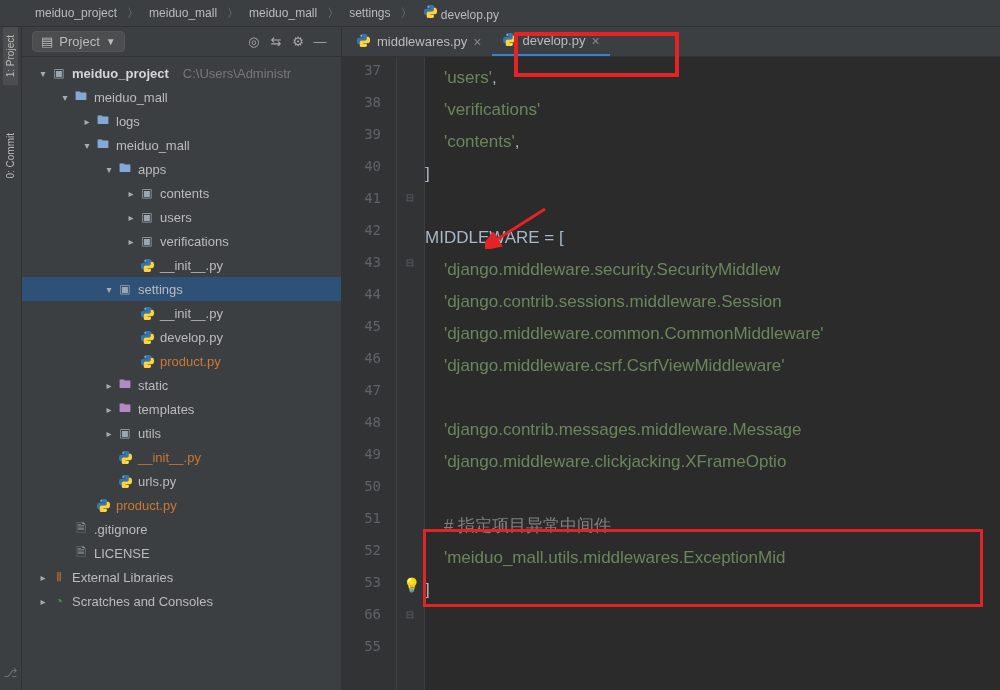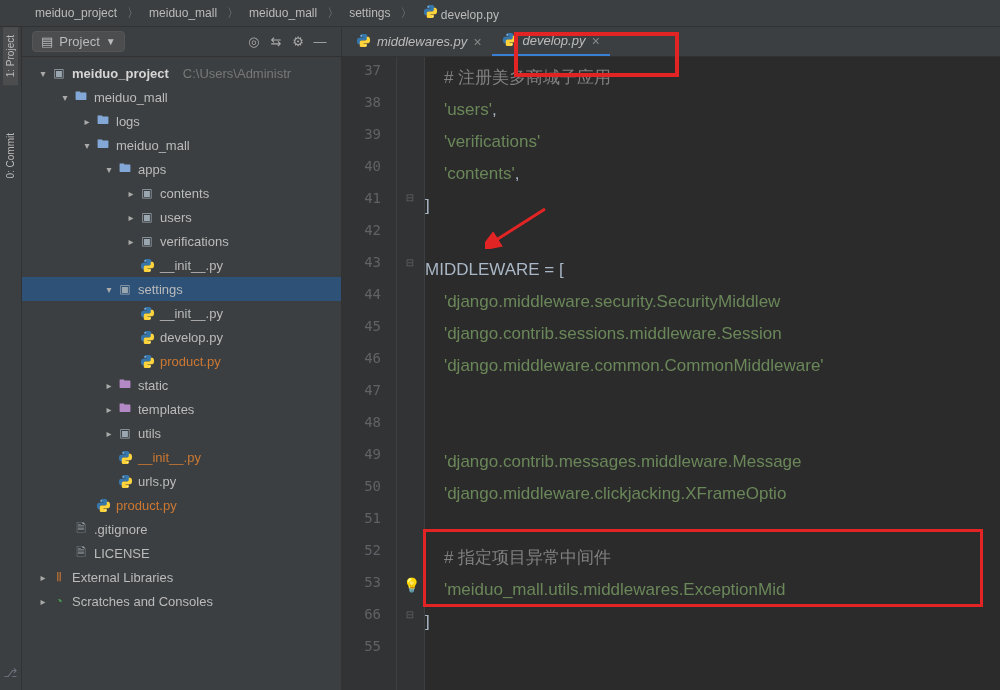--- a/index.html
+++ b/index.html
@@ -22,21 +22,21 @@
 .node .arrow { width: 14px; height: 14px; display: inline-flex; align-items: center; justify-content: center; color: #aaa; font-size: 10px; }
 .node .indent { display: inline-block; }
 .node .icon { width: 18px; display: inline-flex; align-items: center; justify-content: center; margin-right: 4px; font-size: 12px; }
 .node.selected { background: #2d5177; color: #fff; }
 .node .label { color: #bbbbbb; }
 .node.bold .label { font-weight: 700; color: #d5d5d5; }
 .node.orange .label { color: #cc7832; }
 .node .muted { color: #787878; margin-left: 14px; }
 .editor-area { flex: 1; display: flex; flex-direction: column; background: #2b2b2b; }
 .tabs { height: 30px; display: flex; align-items: center; background: #3c3f41; border-bottom: 1px solid #323232; padding-left: 4px;}
-.tab-item { display: flex; align-items: center; gap: 6px; height: 28px; padding: 0 10px; color: #bbbbbb; font-size: 13px; cursor: pointer; font-style: italic; }
+.tab-item { display: flex; align-items: center; gap: 6px; height: 28px; padding: 0 10px; color: #bbbbbb; font-size: 13px; cursor: pointer; }
 .tab-item .close { color: #888; font-size: 14px; }
 .tab-item.active { border-bottom: 2px solid #3a7fd6; }
 .tab-highlight { position: absolute; border: 4px solid #e32424; }
 .red-arrow { position: absolute; color: #e32424; }
 .editor { flex: 1; display: flex; position: relative; overflow: hidden;}
 .gutter { width: 55px; background: #313335; border-right: 1px solid #3c3f41; padding-top: 5px; }
 .gutter-mark { width: 28px; background: #313335; border-right: 1px solid #3c3f41; position: relative;}
 .gutter .ln { height: 32px; color: #606366; text-align: right; padding-right: 15px; font-size: 14px; font-family: Consolas, monospace; }
 .code { flex: 1; padding-top: 5px; font-family: Consolas, "Courier New", monospace; font-size: 17px; line-height: 32px; position: relative;}
 .code-line { height: 32px; white-space: pre; }
@@ -371,31 +371,30 @@
       <div class="code" id="code">
         <div class="red-box" style="left:-2px; top:472px; width:560px; height:78px;"></div>
         <svg class="red-arrow" style="position:absolute; left:60px; top:147px;" width="70" height="45" viewBox="0 0 70 45">
           <defs>
               <marker id="ah" markerWidth="8" markerHeight="6" refX="2" refY="3" orient="auto">
                 <polygon points="0 0, 8 3, 0 6" fill="#e32424"></polygon>
               </marker>
             </defs>
           <line x1="60" y1="5" x2="8" y2="38" stroke="#e32424" stroke-width="3" marker-end="url(#ah)"></line>
         </svg>
-      <div class="code-line"><span class="">    </span><span class="s-comment"># 注册美多商城子应用</span></div>
           <div class="code-line"><span class="">    </span><span class="s-string">'users'</span><span class="s-var">,</span></div>
           <div class="code-line"><span class="">    </span><span class="s-string">'verifications'</span></div>
           <div class="code-line"><span class="">    </span><span class="s-string">'contents'</span><span class="s-var">,</span></div>
           <div class="code-line"><span class="s-var">]</span></div>
           <div class="code-line"><span class=""></span></div>
           <div class="code-line"><span class="s-var">MIDDLEWARE = [</span></div>
           <div class="code-line"><span class="">    </span><span class="s-string">'django.middleware.security.SecurityMiddlew</span></div>
           <div class="code-line"><span class="">    </span><span class="s-string">'django.contrib.sessions.middleware.Session</span></div>
           <div class="code-line"><span class="">    </span><span class="s-string">'django.middleware.common.CommonMiddleware'</span></div>
-          <div class="code-line"><span class="">    </span></div>
+          <div class="code-line"><span class="">    </span><span class="s-string">'django.middleware.csrf.CsrfViewMiddleware'</span></div>
           <div class="code-line"><span class="">    </span></div>
           <div class="code-line"><span class="">    </span><span class="s-string">'django.contrib.messages.middleware.Message</span></div>
           <div class="code-line"><span class="">    </span><span class="s-string">'django.middleware.clickjacking.XFrameOptio</span></div>
           <div class="code-line"><span class=""></span></div>
           <div class="code-line"><span class="">    </span><span class="s-comment"># 指定项目异常中间件</span></div>
           <div class="code-line"><span class="">    </span><span class="s-string">'meiduo_mall.utils.middlewares.ExceptionMid</span></div>
           <div class="code-line"><span class="s-var">]</span></div>
           <div class="code-line"><span class=""></span></div>
         </div>
     </div>

